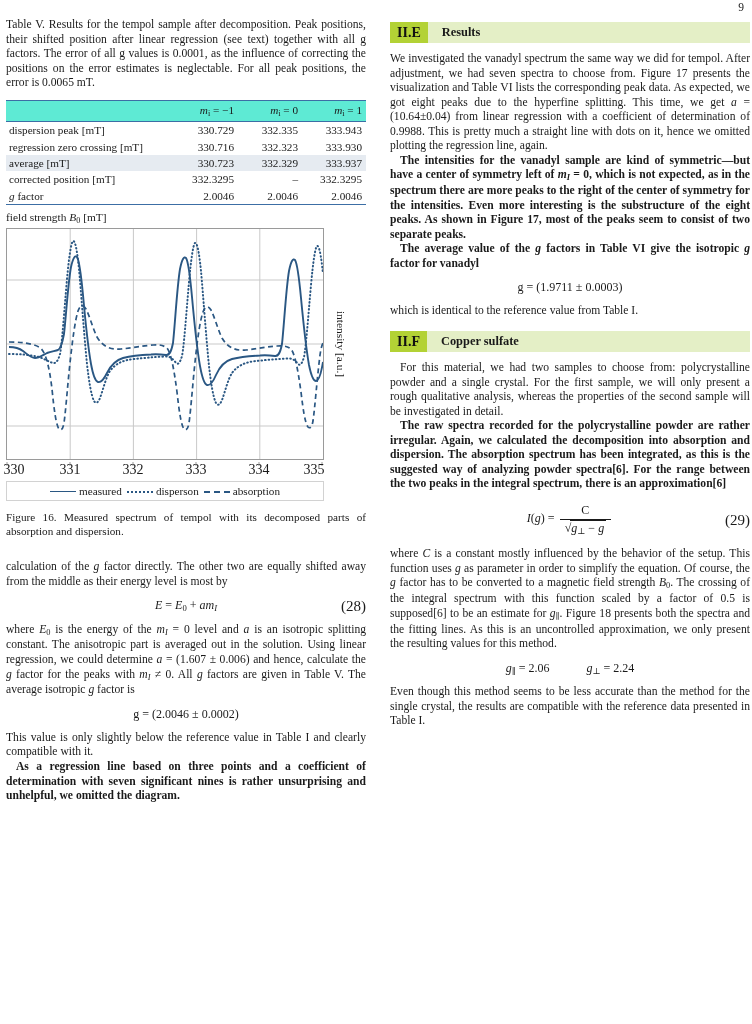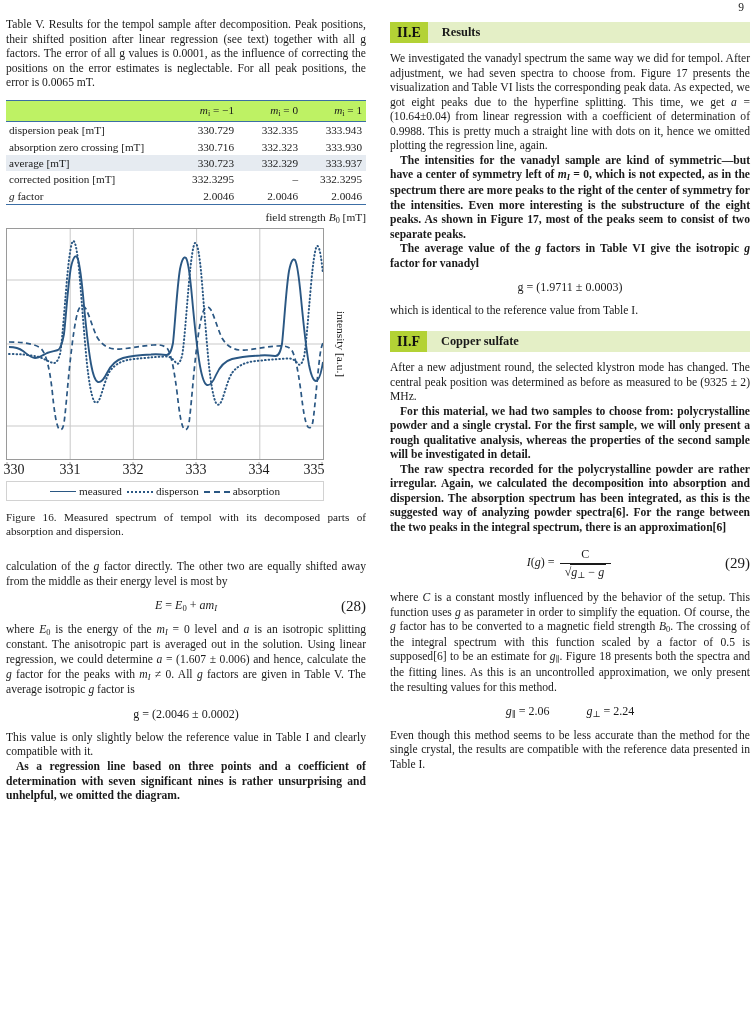--- a/index.html
+++ b/index.html
@@ -97,21 +97,21 @@
     border-collapse: collapse;
     width: 100%;
     font-size: 11.2px;
     margin: 9px 0 0 0;
   }
   table.data thead th {
     font-weight: normal;
     padding: 3px 0 3px 0;
   }
   table.data .thead-row {
-    background: #bef264;
+    background: #5eead4;
   }
   table.data td, table.data th {
     padding: 2.2px 0;
     white-space: nowrap;
   }
   table.data .lbl { text-align: left; padding-left: 3px; }
   table.data .val { text-align: right; width: 60px; padding-right: 4px; }
   table.data .rule-top { border-top: 1.6px solid #3c6ea5; }
   table.data .rule-mid { border-bottom: 1px solid #3c6ea5; }
   table.data .rule-bot { border-bottom: 1.6px solid #3c6ea5; }
@@ -138,21 +138,21 @@
     font-weight: bold;
     font-size: 12.4px;
     padding: 0 0 0 14px;
     display: flex;
     align-items: center;
   }
 
   
   .figure { margin: 6px 0 0 0; }
   .fig-title {
-    text-align: right;
+    text-align: left;
     font-size: 11.4px;
     margin-bottom: 3px;
   }
   .plot-area {
     position: relative;
     display: flex;
   }
   .plot-box {
     position: relative;
     width: 318px;
@@ -250,21 +250,21 @@
           </tr>
         </thead>
         <tbody>
           <tr>
             <td class="lbl">dispersion peak [mT]</td>
             <td class="val">330.729</td>
             <td class="val">332.335</td>
             <td class="val">333.943</td>
           </tr>
           <tr>
-            <td class="lbl">absorption zero crossing [mT]</td>
+            <td class="lbl">regression zero crossing [mT]</td>
             <td class="val">330.716</td>
             <td class="val">332.323</td>
             <td class="val">333.930</td>
           </tr>
           <tr class="alt">
             <td class="lbl">average [mT]</td>
             <td class="val">330.723</td>
             <td class="val">332.329</td>
             <td class="val">333.937</td>
           </tr>
@@ -475,21 +475,20 @@
         <span class="eq-body">g = (1.9711 ± 0.0003)</span>
       </div>
 
       <p>which is identical to the reference value from Table I.</p>
 
       <div class="section-head">
         <span class="num">II.F</span>
         <span class="title">Copper sulfate</span>
       </div>
 
-      <p>After a new adjustment round, the selected klystron mode has changed. The central peak position was determined as before as measured to be (9325 ± 2) MHz.</p>
 
       <p class="indent">For this material, we had two samples to choose from: polycrystalline powder and a single crystal. For the first sample, we will only present a rough qualitative analysis, whereas the properties of the second sample will be investigated in detail.</p>
 
       <p class="indent">The raw spectra recorded for the polycrystalline powder are rather irregular. Again, we calculated the decomposition into absorption and dispersion. The absorption spectrum has been integrated, as this is the suggested way of analyzing powder spectra[6]. For the range between the two peaks in the integral spectrum, there is an approximation[6]</p>
 
       <div class="eq-wrap" style="margin-top:11px;margin-bottom:11px;">
         <span class="eq-body">
           <i>I</i>(<i>g</i>) =
           <span class="frac">
             <span class="num">C</span>

